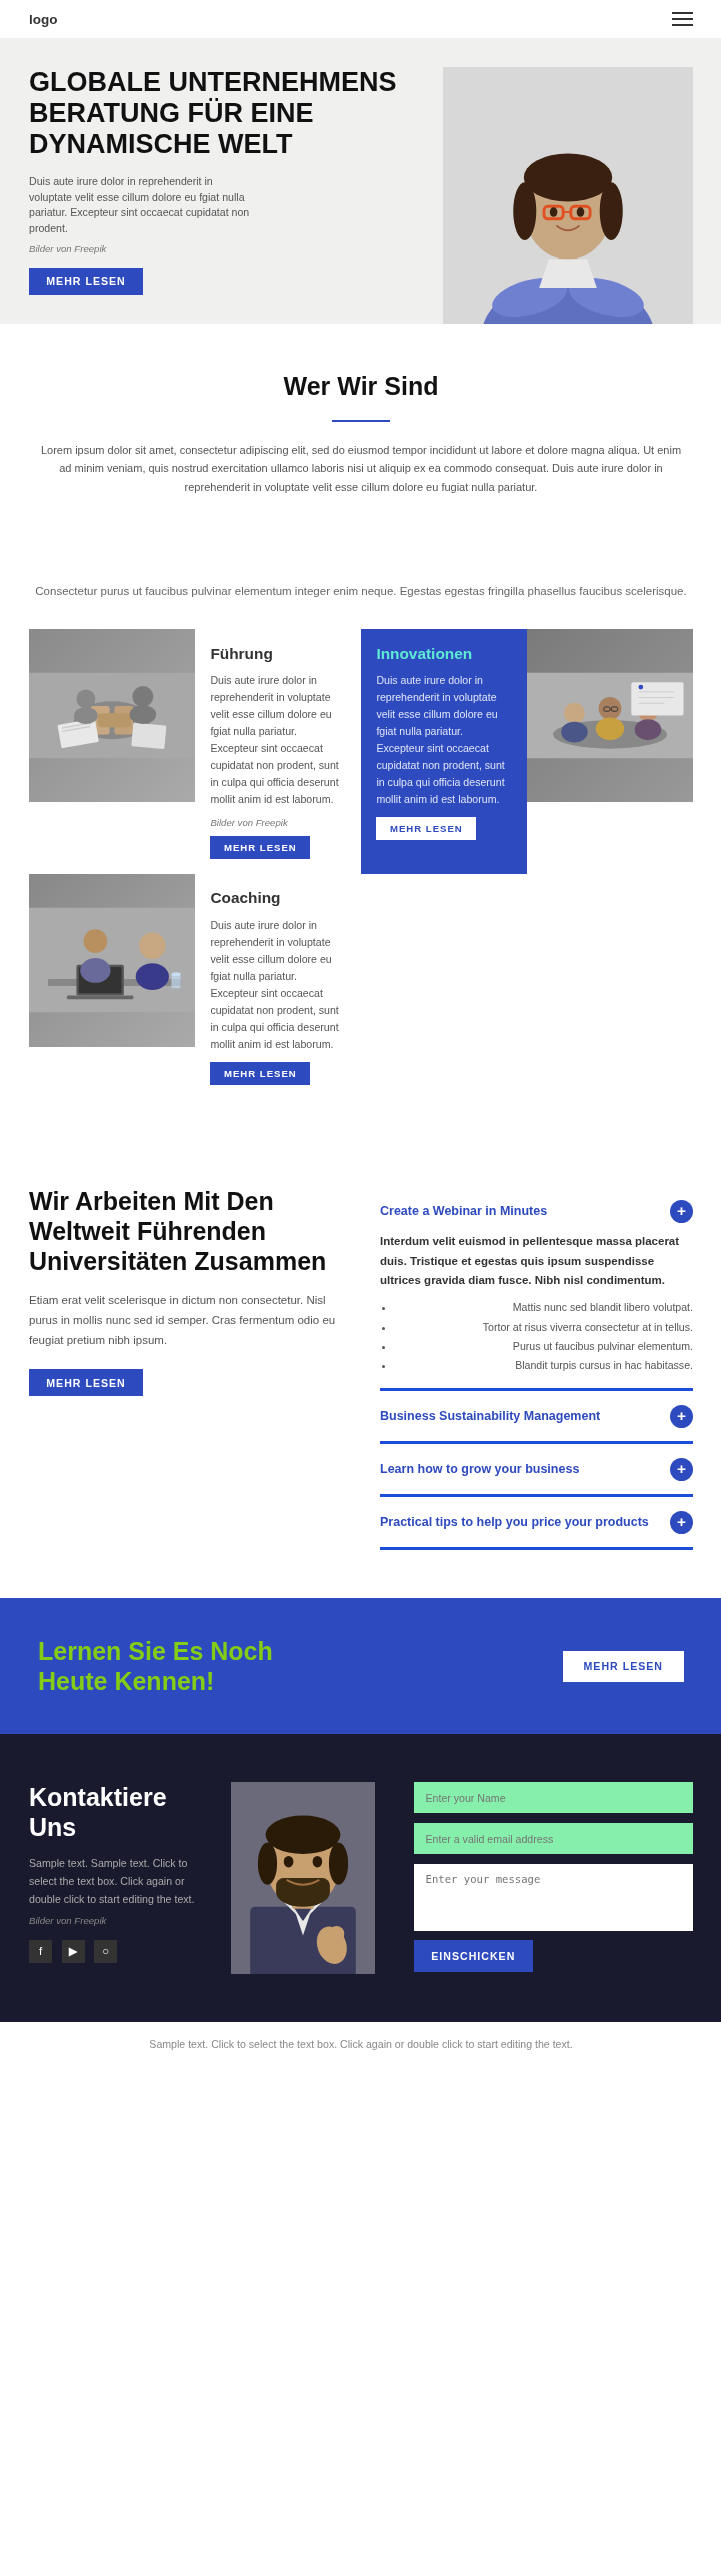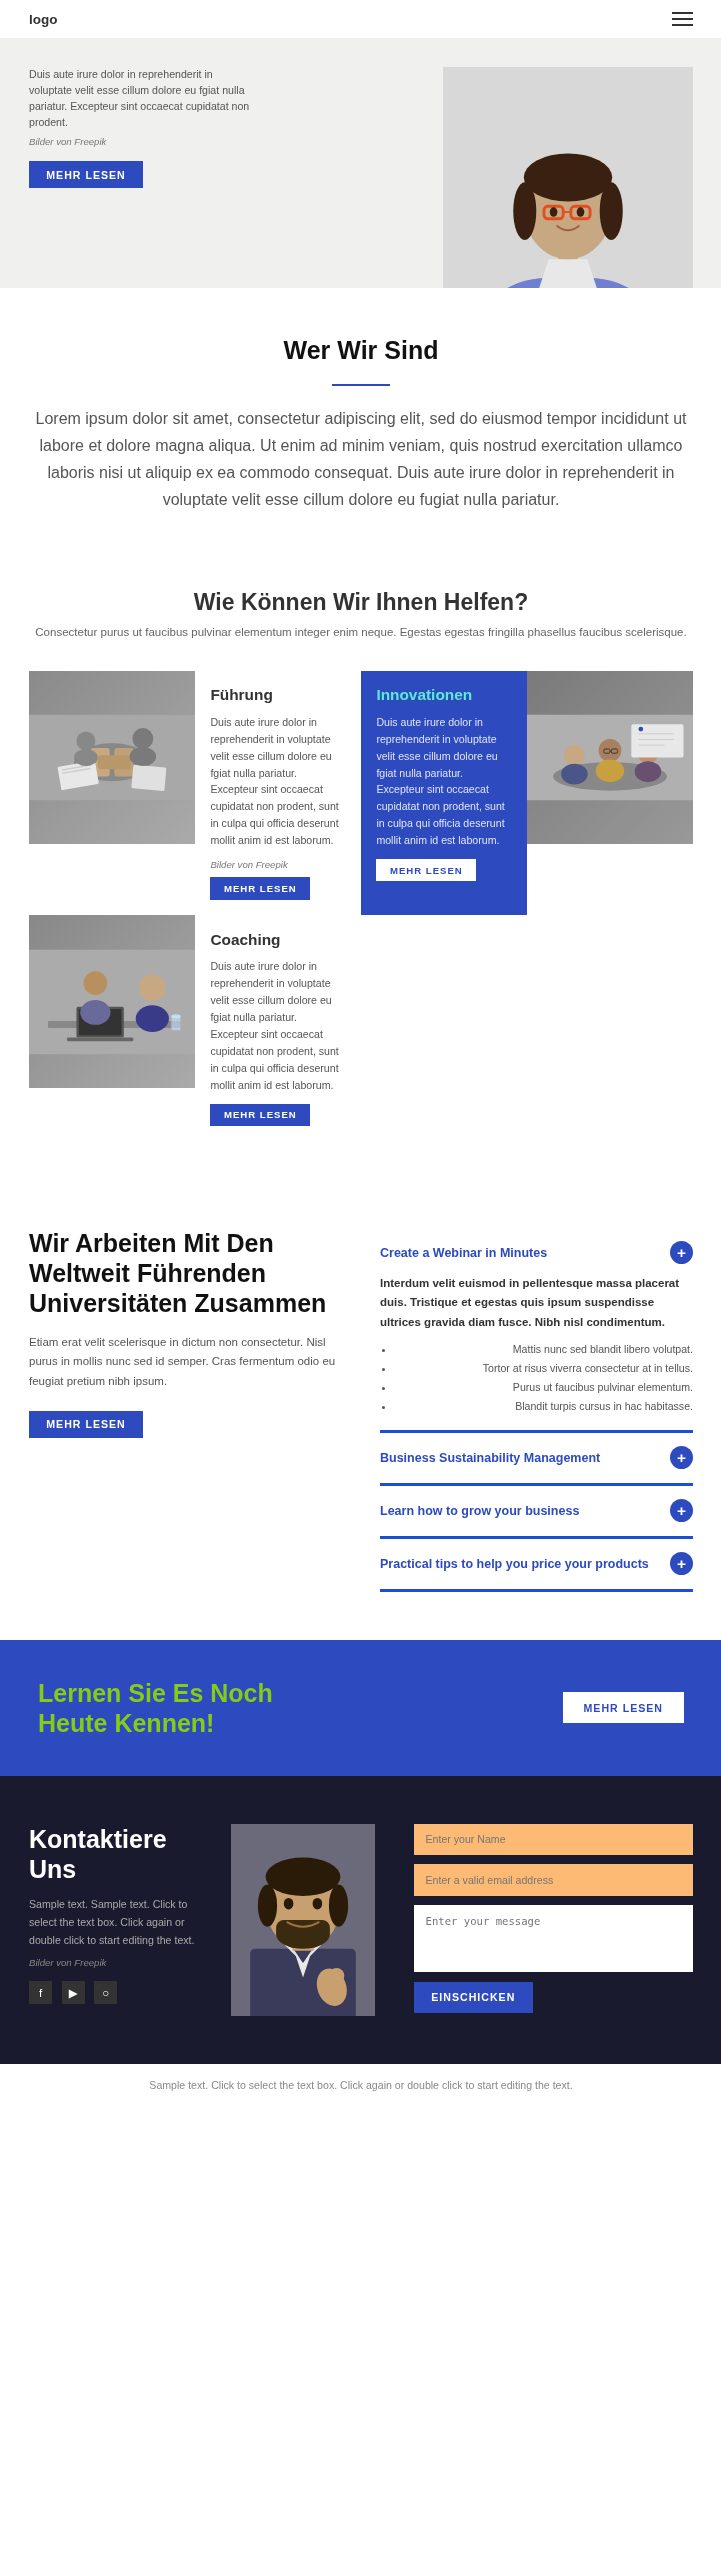--- a/index.html
+++ b/index.html
@@ -28,21 +28,21 @@
       background: #2d4abe; color: #fff; border: none; padding: 7.7px 17.3px;
       font-size: 10.6px; cursor: pointer; font-weight: bold; letter-spacing: 1px;
     }
     .hero-right {
       width: 269px; position: relative;
     }
 
     
     .section-centered { text-align: center; padding: 48px 29px 29px; }
     .section-title { font-size: 25px; font-weight: 700; color: #111; margin-bottom: 19px; }
-    .section-text { font-size: 16px; color: #555; line-height: 1.7; max-width: 654px; margin: 8px auto; }
+    .section-text { font-size: 11px; color: #555; line-height: 1.7; max-width: 654px; margin: 18px auto; }
     .divider { width: 58px; height: 1.9px; background: #2d4abe; margin: 19px auto; }
 
     
     .help-section { padding: 38px 29px; }
     .help-title { font-size: 23px; font-weight: 700; text-align: center; margin-bottom: 7.7px; }
     .help-sub { font-size: 11.5px; color: #666; text-align: center; line-height: 1.6; margin-bottom: 29px; }
 
     .cards-grid { display: grid; grid-template-columns: 1fr 1fr 1fr 1fr; gap: 0; }
 
     
@@ -131,21 +131,21 @@
     .contact-person-img {
       width: 144px; height: 192px;
       background: linear-gradient(135deg, #555, #888);
       display: flex; align-items: flex-end; justify-content: center;
       overflow: hidden; position: relative;
     }
 
     .contact-right { flex: 1; display: flex; flex-direction: column; gap: 9.6px; }
     .contact-input {
       width: 100%; padding: 9.6px 11.5px; font-size: 10.6px;
-      background: #fdba74; border: none; color: #555;
+      background: #86efac; border: none; color: #555;
     }
     .contact-textarea {
       width: 100%; padding: 9.6px 11.5px; font-size: 10.6px;
       background: #fff; border: none; color: #555;
       height: 67px; resize: none;
     }
     .btn-einschicken {
       background: #2d4abe; color: #fff; border: none; padding: 9.6px 17.3px;
       font-size: 10.6px; cursor: pointer; font-weight: bold; letter-spacing: 1px;
       align-self: flex-start;
@@ -171,20 +171,21 @@
   <span class="nav-logo">logo</span>
   <div class="hamburger">
     <span></span>
       <span></span>
       <span></span>
   </div>
 </nav>
 
 <section class="hero">
   <div class="hero-left">
+    <h1 class="hero-title">GLOBALE UNTERNEHMENS BERATUNG FÜR EINE DYNAMISCHE WELT</h1>
     <p class="hero-text">Duis aute irure dolor in reprehenderit in voluptate velit esse cillum dolore eu fgiat nulla pariatur. Excepteur sint occaecat cupidatat non prodent.</p>
     <p class="hero-credit">Bilder von Freepik</p>
     <button class="btn-blue">MEHR LESEN</button>
   </div>
   <div class="hero-right">
     <div class="hero-woman-container">
       <svg width="250" height="269" viewBox="0 0 260 280" xmlns="http://www.w3.org/2000/svg">
         <rect width="260" height="280" fill="#d8d8d8"></rect>
 
         <ellipse cx="130" cy="280" rx="90" ry="60" fill="#6070c0"></ellipse>
@@ -215,21 +216,20 @@
   </div>
 </section>
 
 <section class="section-centered">
   <h2 class="section-title">Wer Wir Sind</h2>
   <div class="divider"></div>
   <p class="section-text">Lorem ipsum dolor sit amet, consectetur adipiscing elit, sed do eiusmod tempor incididunt ut labore et dolore magna aliqua. Ut enim ad minim veniam, quis nostrud exercitation ullamco laboris nisi ut aliquip ex ea commodo consequat. Duis aute irure dolor in reprehenderit in voluptate velit esse cillum dolore eu fugiat nulla pariatur.</p>
 </section>
 
 <section class="help-section">
-  <h2 class="help-title">Wie Können Wir Ihnen Helfen?</h2>
   <p class="help-sub">Consectetur purus ut faucibus pulvinar elementum integer enim neque.
 Egestas egestas fringilla phasellus faucibus scelerisque.</p>
 
   <div class="cards-grid">
 
     <div class="card-img card-img-business1">
       <svg width="100%" height="173" viewBox="0 0 350 180" xmlns="http://www.w3.org/2000/svg">
         <rect width="350" height="180" fill="#9a9a9a"></rect>
 
         <rect x="0" y="0" width="350" height="180" fill="#a8a8a8"></rect>

